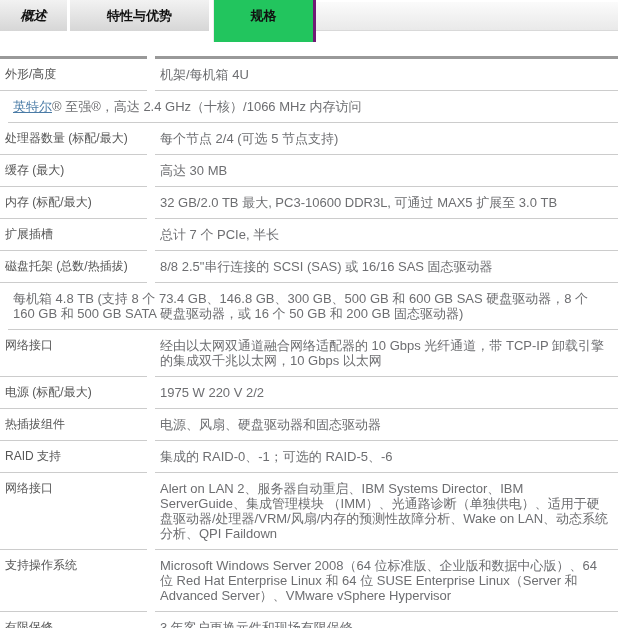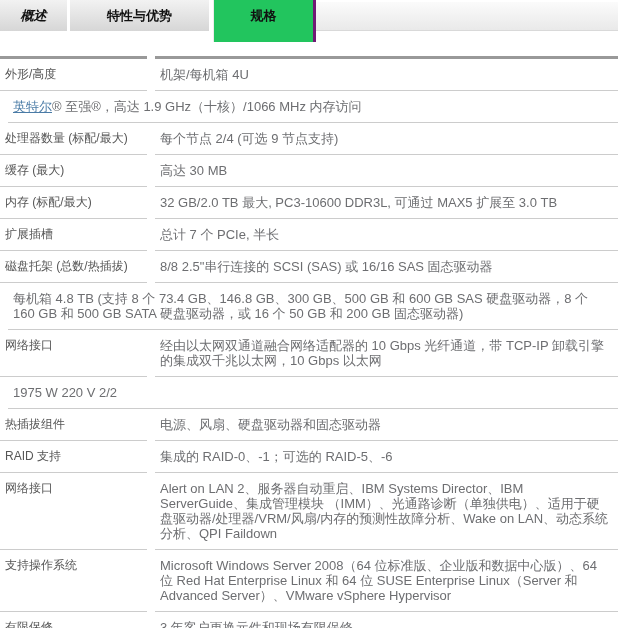--- a/index.html
+++ b/index.html
@@ -58,26 +58,26 @@
   <div class="tab-filler"></div>
 </div>
 
 <div class="spec-table" id="spec-table">
   <div class="spec-row">
     <div class="spec-label">外形/高度</div>
     <div class="spec-value"><span>机架/每机箱 4U</span></div>
   </div>
 
   <div class="spec-row">
-    <div class="spec-value"><a href="#">英特尔</a><span>® 至强®，高达 1.9 GHz（十核）/1066 MHz 内存访问</span></div>
+    <div class="spec-value"><a href="#">英特尔</a><span>® 至强®，高达 2.4 GHz（十核）/1066 MHz 内存访问</span></div>
   </div>
 
   <div class="spec-row">
     <div class="spec-label">处理器数量 (标配/最大)</div>
-    <div class="spec-value"><span>每个节点 2/4 (可选 9 节点支持)</span></div>
+    <div class="spec-value"><span>每个节点 2/4 (可选 5 节点支持)</span></div>
   </div>
 
   <div class="spec-row">
     <div class="spec-label">缓存 (最大)</div>
     <div class="spec-value"><span>高达 30 MB</span></div>
   </div>
 
   <div class="spec-row">
     <div class="spec-label">内存 (标配/最大)</div>
     <div class="spec-value"><span>32 GB/2.0 TB 最大, PC3-10600 DDR3L, 可通过 MAX5 扩展至 3.0 TB</span></div>
@@ -96,20 +96,21 @@
   <div class="spec-row">
     <div class="spec-value"><span>每机箱 4.8 TB (支持 8 个 73.4 GB、146.8 GB、300 GB、500 GB 和 600 GB SAS 硬盘驱动器，8 个 160 GB 和 500 GB SATA 硬盘驱动器，或 16 个 50 GB 和 200 GB 固态驱动器)</span></div>
   </div>
 
   <div class="spec-row">
     <div class="spec-label">网络接口</div>
     <div class="spec-value"><span>经由以太网双通道融合网络适配器的 10 Gbps 光纤通道，带 TCP-IP 卸载引擎的集成双千兆以太网，10 Gbps 以太网</span></div>
   </div>
 
   <div class="spec-row">
+    <div class="spec-label">电源 (标配/最大)</div>
     <div class="spec-value"><span>1975 W 220 V 2/2</span></div>
   </div>
 
   <div class="spec-row">
     <div class="spec-label">热插拔组件</div>
     <div class="spec-value"><span>电源、风扇、硬盘驱动器和固态驱动器</span></div>
   </div>
 
   <div class="spec-row">
     <div class="spec-label">RAID 支持</div>

